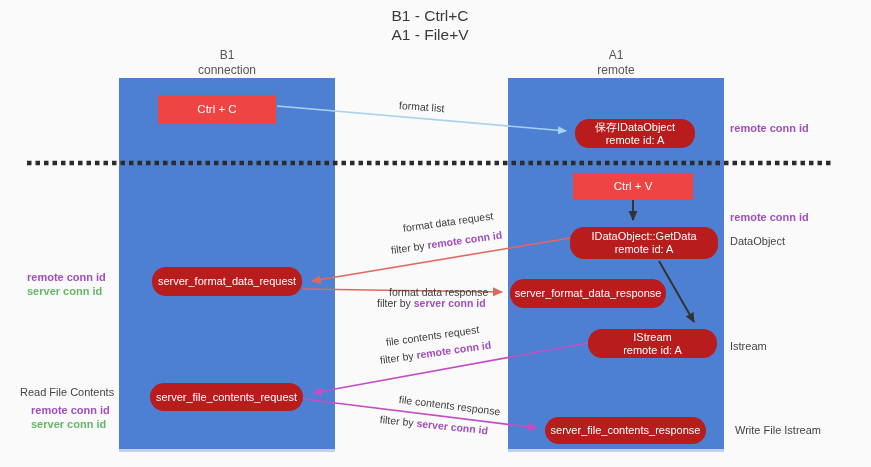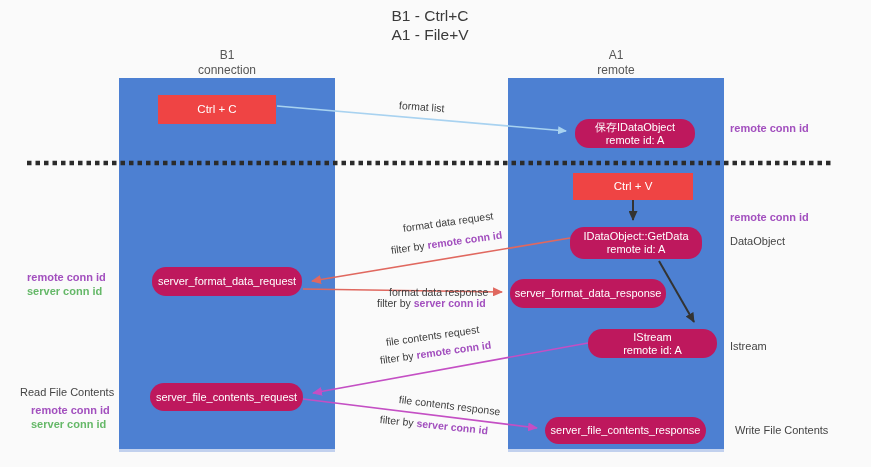--- a/index.html
+++ b/index.html
@@ -15,21 +15,21 @@
   }
   .lane-header{
     position:absolute;top:48px;width:216px;text-align:center;
     font-size:12px;line-height:15px;color:#565656;
   }
   .node{
     position:absolute;display:flex;align-items:center;justify-content:center;
     flex-direction:column;color:#ffffff;font-size:11px;line-height:13px;
     text-align:center;box-sizing:border-box;
   }
-  .node.orange{background:#be185d;border-radius:14px;}
+  .node.orange{background:#b91c1c;border-radius:14px;}
   .node.green{background:#ef4444;font-size:11.5px;}
   .side-label{position:absolute;font-size:11px;line-height:13px;color:#444444;white-space:nowrap;}
   .side-label.purple{color:#a24fbe;font-weight:bold;}
   .side-label.greentxt{color:#65b868;font-weight:bold;}
   .arrow-label{
     position:absolute;font-size:10.5px;color:#3d3d3d;white-space:nowrap;
     transform-origin:left center;
   }
   .arrow-label .hl-purple{color:#a24fbe;font-weight:bold;}
   .title{
@@ -94,21 +94,21 @@
 
 <div class="node orange" style="left:575px;top:119px;width:120px;height:29px;">
   <div>保存IDataObject</div>
   <div>remote id: A</div>
 </div>
 
 <div class="node green" style="left:573px;top:173px;width:120px;height:27px;">
   <div>Ctrl + V</div>
 </div>
 
-<div class="node orange" style="left:570px;top:227px;width:132px;height:32px;text-align:right;">
+<div class="node orange" style="left:570px;top:227px;width:148px;height:32px;text-align:right;">
   <div>IDataObject::GetData</div>
   <div>remote id: A</div>
 </div>
 
 <div class="node orange" style="left:588px;top:329px;width:129px;height:29px;">
   <div>IStream</div>
   <div>remote id: A</div>
 </div>
 
 <div class="node orange" style="left:152px;top:267px;width:150px;height:29px;">
@@ -124,21 +124,21 @@
 </div>
 
 <div class="node orange" style="left:545px;top:417px;width:161px;height:27px;">
   <div>server_file_contents_response</div>
 </div>
 
 <div class="side-label purple" style="left:730px;top:122px;">remote conn id</div>
 <div class="side-label purple" style="left:730px;top:211px;">remote conn id</div>
 <div class="side-label" style="left:730px;top:235px;">DataObject</div>
 <div class="side-label" style="left:730px;top:340px;">Istream</div>
-<div class="side-label" style="left:735px;top:424px;">Write File Contents</div>
+<div class="side-label" style="left:735px;top:424px;">Write File Istream</div>
 
 <div class="side-label purple" style="left:27px;top:271px;">remote conn id</div>
 <div class="side-label greentxt" style="left:27px;top:285px;">server conn id</div>
 <div class="side-label" style="left:20px;top:386px;">Read File Contents</div>
 <div class="side-label purple" style="left:31px;top:404px;">remote conn id</div>
 <div class="side-label greentxt" style="left:31px;top:418px;">server conn id</div>
 
 <div class="arrow-label" style="left:399px;top:99px;transform:rotate(4deg);">format list</div>
 
 <div class="arrow-label" style="left:403px;top:222px;transform:rotate(-8deg);">format data request</div>

